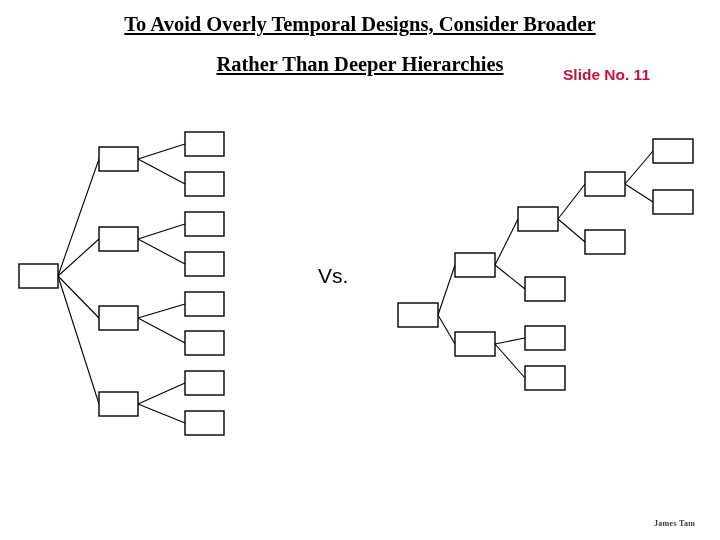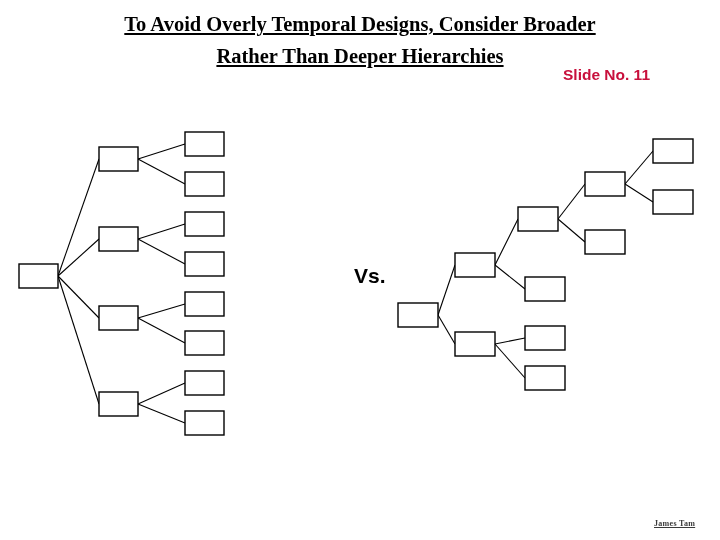--- a/index.html
+++ b/index.html
@@ -39,60 +39,58 @@
     letter-spacing: 0px;
   }
   #slide-title .tline {
     display: inline-block;
     text-decoration: underline;
     text-underline-offset: 2px;
     text-decoration-thickness: 1.5px;
     text-align: center;
   }
   #slide-title .tline-2 {
-    margin-top: 7px;
+    margin-top: 15px;
   }
 
   
   #slide-number {
     position: absolute;
     left: 563px;
     top: 66px;
     font-family: Liberation Sans, sans-serif;
     font-weight: bold;
     font-size: 15.5px;
     color: #c8103c;
     white-space: nowrap;
   }
 
   
   #vs-label {
     position: absolute;
     left: 318px;
     top: 264px;
     font-family: "Liberation Sans", sans-serif;
-    font-weight: bold;
+    font-weight: normal;
     font-size: 21px;
     color: #000000;
     white-space: nowrap;
-    margin-left: 36px;
   }
 
   
   #footer-credit {
     position: absolute;
     left: 654px;
     top: 519px;
     font-family: "Liberation Serif", "DejaVu Serif", serif;
     font-weight: bold;
     font-size: 8px;
     color: #3a3a3a;
     white-space: nowrap;
     letter-spacing: 0.3px;
-    text-decoration: underline;
   }
 
   
   #diagram {
     position: absolute;
     left: 0;
     top: 0;
     width: 720px;
     height: 540px;
   }

